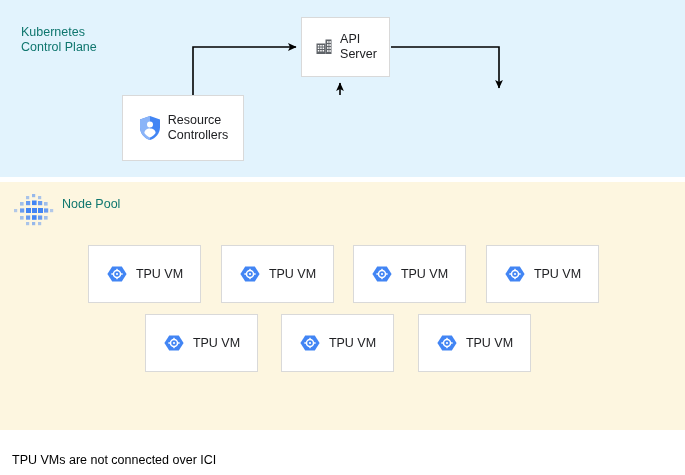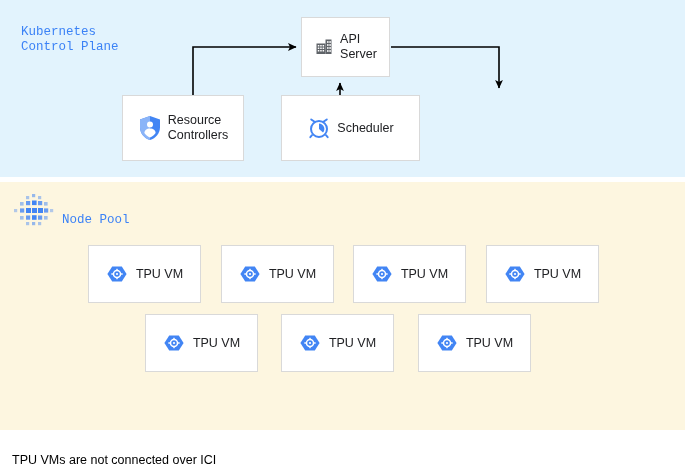--- a/index.html
+++ b/index.html
@@ -40,31 +40,30 @@
     top: 182px;
     width: 685px;
     height: 248px;
     background: #fdf6e0;
   }
 
   .panel-title {
     position: absolute;
     font-size: 12.5px;
     line-height: 15px;
-    color: #3b82f6;
+    color: #0f766e;
     white-space: pre-line;
-    font-family: Liberation Mono, monospace;
   }
   #control-plane-title {
     left: 21px;
     top: 25px;
   }
   #node-pool-title {
     left: 62px;
-    top: 212px;
+    top: 196px;
     line-height: 16px;
     text-align: right;
   }
 
   
   .node-box {
     position: absolute;
     box-sizing: border-box;
     background: #ffffff;
     border: 1px solid #d9d9d9;
@@ -175,37 +174,20 @@
           <path d="M12 1 L2 4.6 V12.2 C2 18.4 6.2 23.2 12 25 Z" fill="#8ab4f8"></path>
           <circle cx="12" cy="9.6" r="3" fill="#ffffff"></circle>
           <path d="M12 13.4 c-3.4 0 -5.6 2 -5.6 4.5 c1.5 2.1 3.4 3.6 5.6 4.5 c2.2 -0.9 4.1 -2.4 5.6 -4.5 c0 -2.5 -2.2 -4.5 -5.6 -4.5 Z" fill="#ffffff"></path>
         </svg>
       </span>
       <span class="node-label">Resource
 Controllers</span>
     </div>
   </div>
 
-  <div class="node-box" id="scheduler-box">
-    <div class="node-inner">
-      <span class="icon-wrap">
-        <svg width="24" height="24" viewBox="0 0 24 24" aria-hidden="true">
-          <g stroke="#4285f4" stroke-width="1.9" fill="none" stroke-linecap="round">
-            <line x1="4.2" y1="3.4" x2="7.2" y2="5.6"></line>
-            <line x1="19.8" y1="3.4" x2="16.8" y2="5.6"></line>
-            <line x1="5.0" y1="19.2" x2="3.3" y2="21.2"></line>
-            <line x1="19.0" y1="19.2" x2="20.7" y2="21.2"></line>
-          </g>
-          <circle cx="12" cy="13" r="8" fill="none" stroke="#4285f4" stroke-width="2"></circle>
-          <path d="M12 13 L12 7.4 A5.6 5.6 0 0 1 16.0 16.6 Z" fill="#4285f4"></path>
-        </svg>
-      </span>
-      <span class="node-label">Scheduler</span>
-    </div>
-  </div>
 
 
   <div class="panel" id="node-pool-panel"></div>
 
   <div style="position:absolute; left:12px; top:192px; width:44px; height:40px;">
     <svg width="44" height="40" viewBox="0 0 44 40" aria-hidden="true">
       <g fill="#4285f4">
         <rect x="20" y="2" width="3.2" height="3.2" opacity="0.55"></rect>
         <rect x="14" y="4" width="3.2" height="3.2" opacity="0.45"></rect>
         <rect x="26" y="4" width="3.2" height="3.2" opacity="0.45"></rect>

